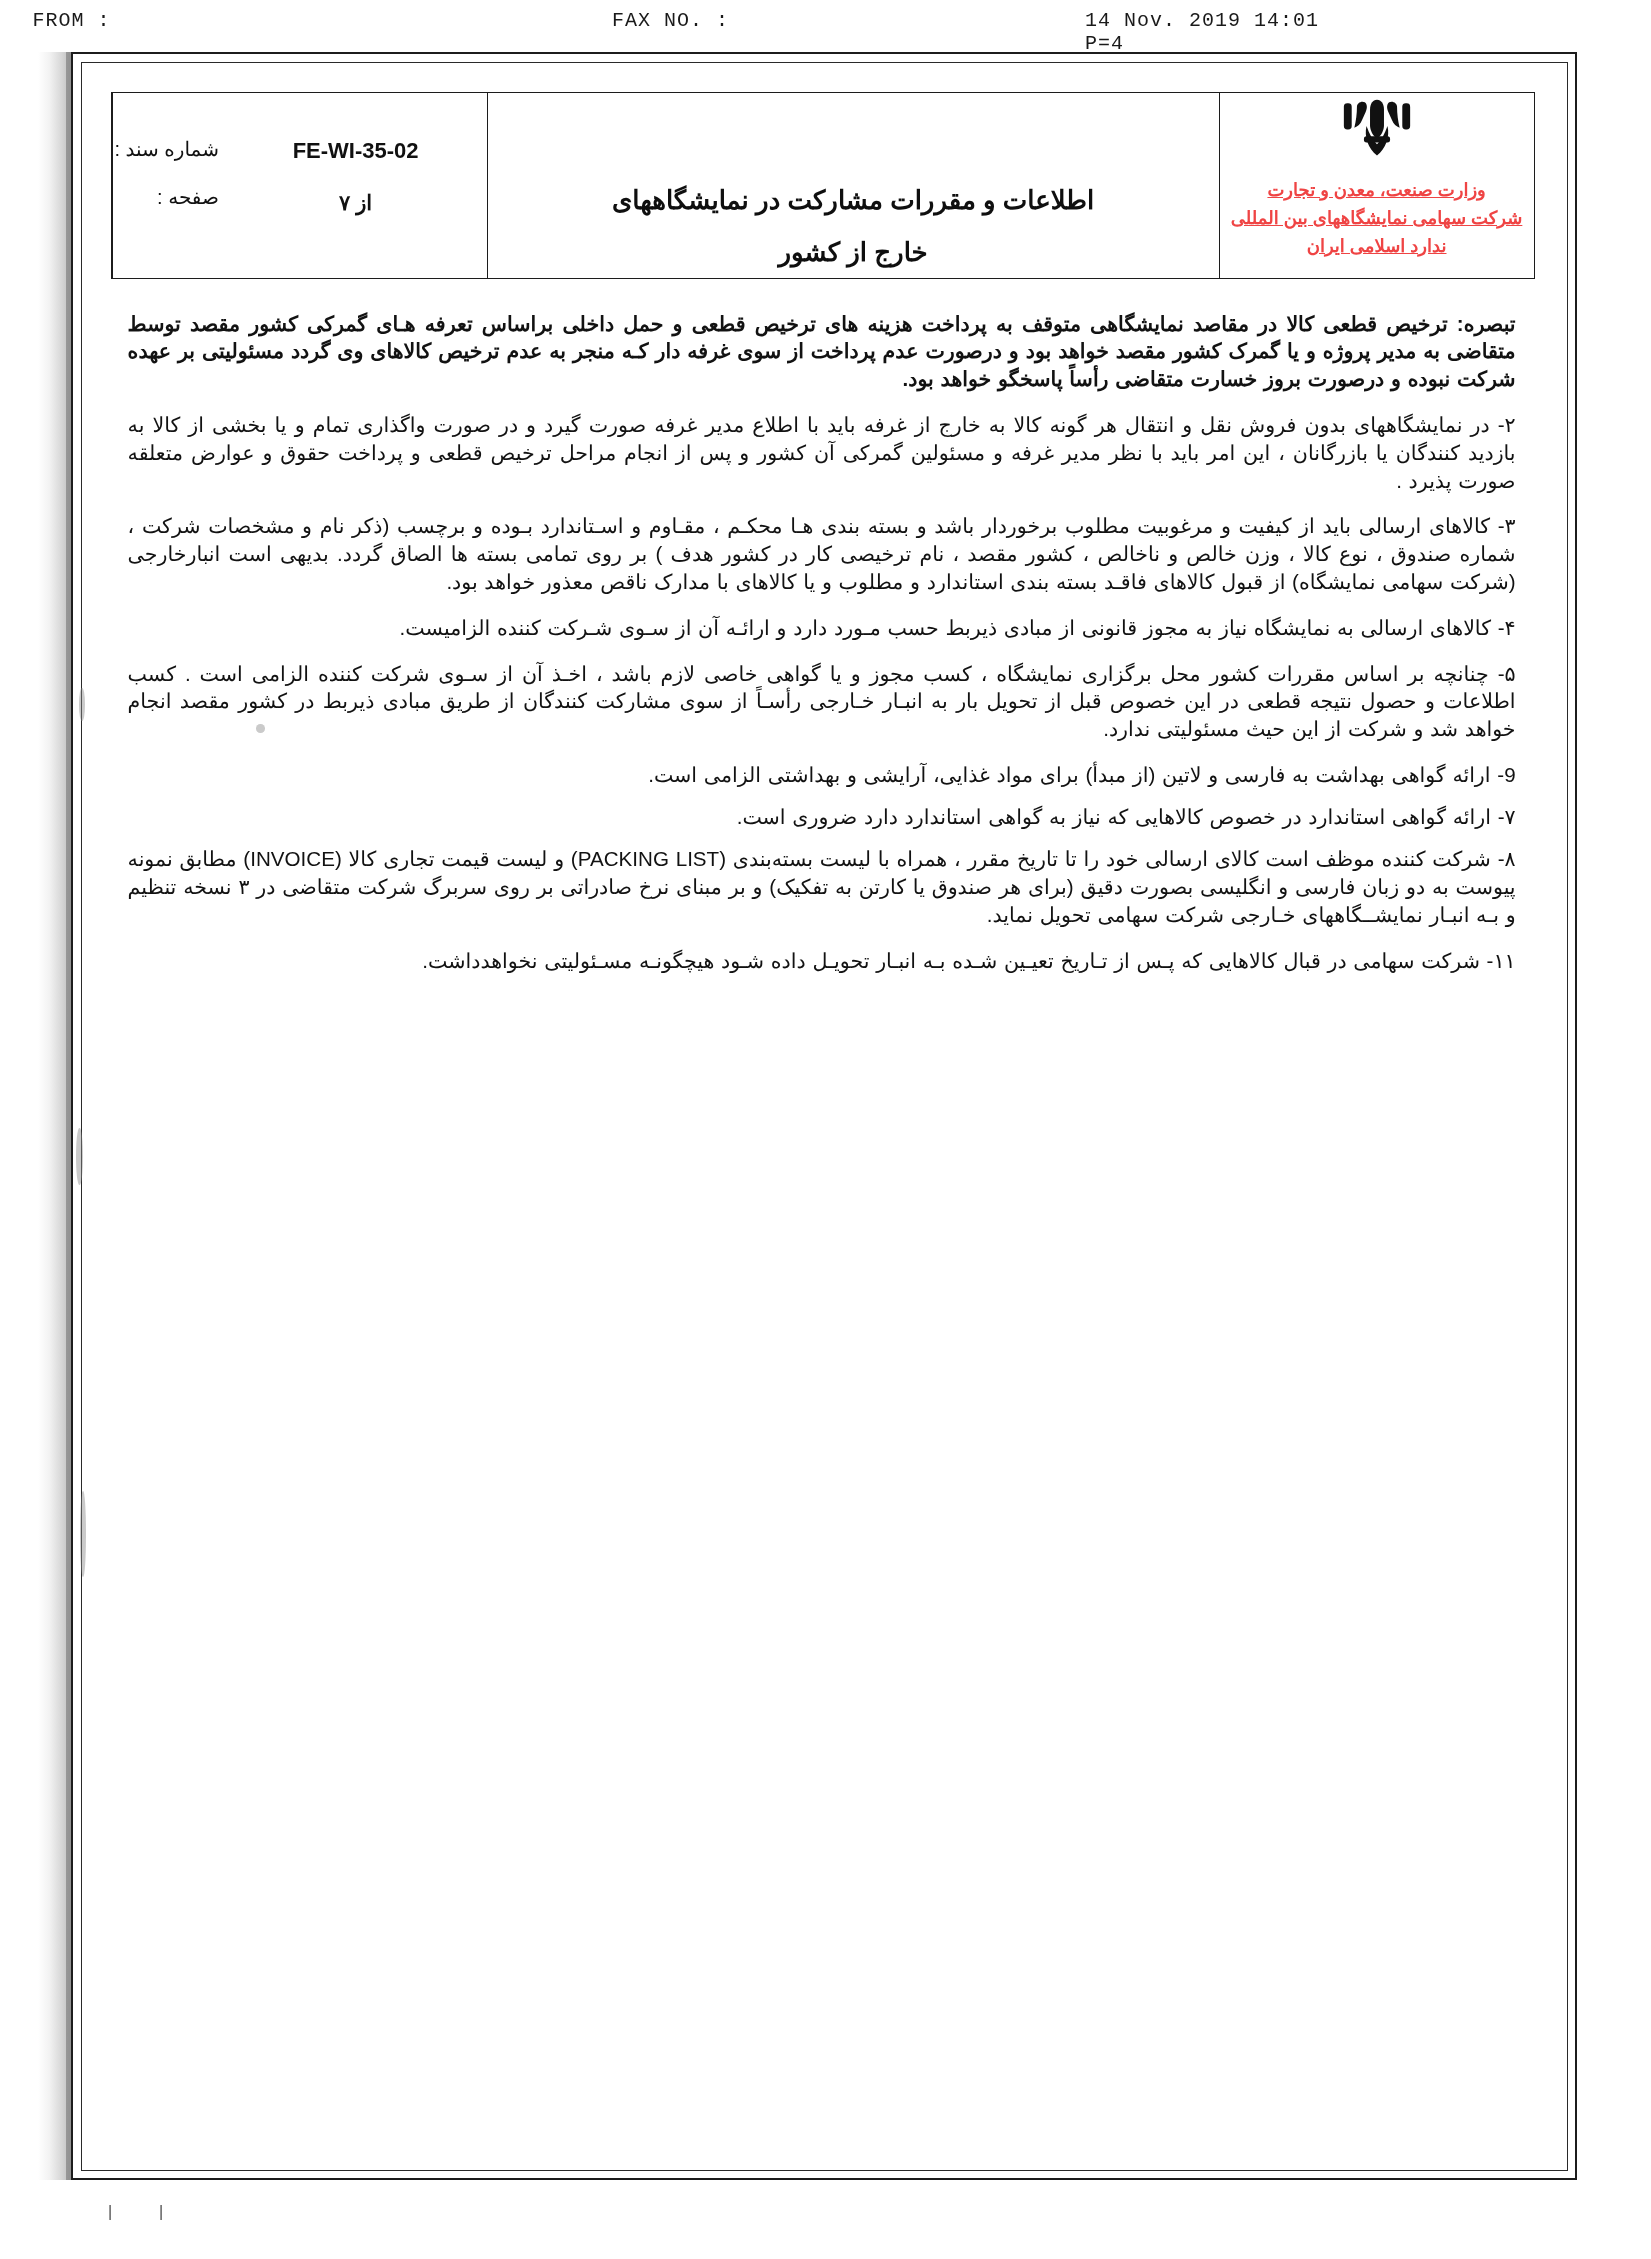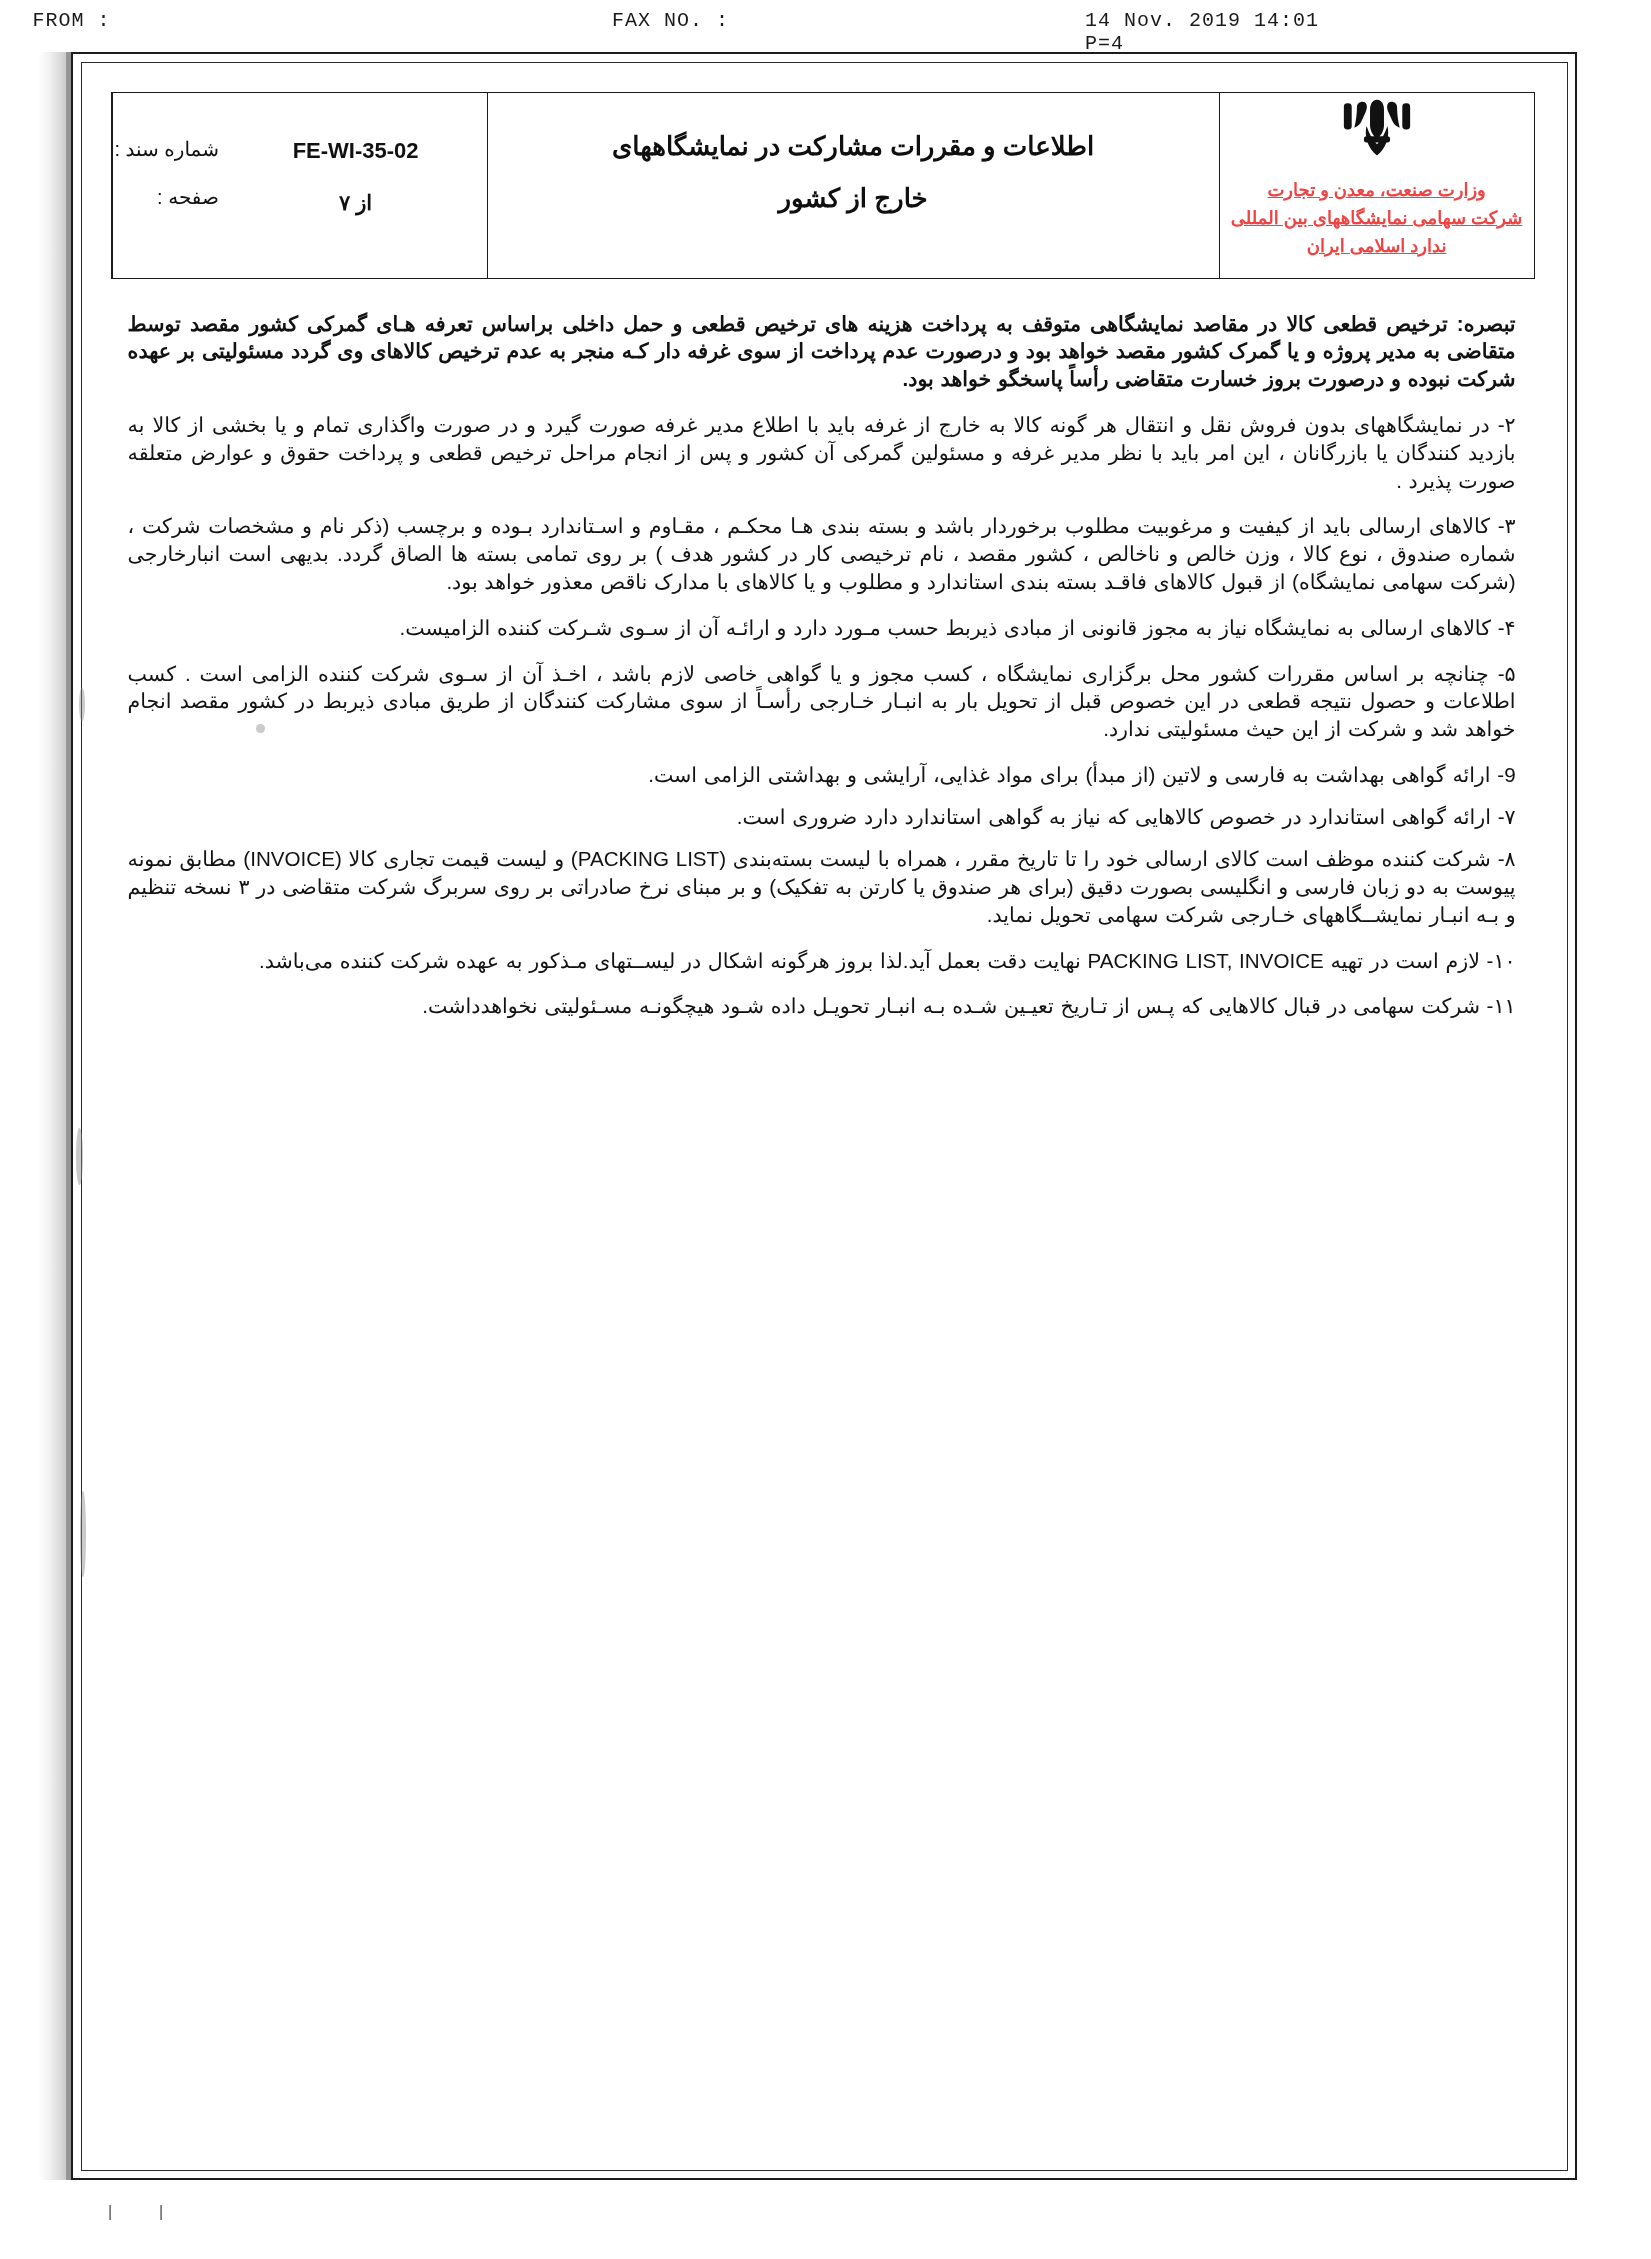--- a/index.html
+++ b/index.html
@@ -104,21 +104,21 @@
     line-height: 1.55;
     font-weight: bold;
     color: #ef4444;
     text-decoration: underline;
   }
   .tb-title {
     flex: 1;
     border-left: 1.9px solid #1c1c1c;
     box-sizing: border-box;
     display: flex;
-    align-items: flex-start;
+    align-items: flex-end;
     justify-content: center;
     padding: 27px 19px 0 19px;
   }
   .doc-title {
     font-size: 26px;
     font-weight: bold;
     line-height: 2.0;
     text-align: center;
     color: #0f0f0f;
   }
@@ -249,21 +249,20 @@
 
     <div class="body">
       <p class="para bold">تبصره: ترخیص قطعی کالا در مقاصد نمایشگاهی متوقف به پرداخت هزینه های ترخیص قطعی و حمل داخلی براساس تعرفه هـای گمرکی کشور مقصد توسط متقاضی به مدیر پروژه و یا گمرک کشور مقصد خواهد بود و درصورت عدم پرداخت از سوی غرفه دار کـه منجر به عدم ترخیص کالاهای وی گردد مسئولیتی بر عهده شرکت نبوده و درصورت بروز خسارت متقاضی رأساً پاسخگو خواهد بود.</p>
       <p class="para">۲- در نمایشگاههای بدون فروش نقل و انتقال هر گونه کالا به خارج از غرفه باید با اطلاع مدیر غرفه صورت گیرد و در صورت واگذاری تمام و یا بخشی از کالا به بازدید کنندگان یا بازرگانان ، این امر باید با نظر مدیر غرفه و مسئولین گمرکی آن کشور و پس از انجام مراحل ترخیص قطعی و پرداخت حقوق و عوارض متعلقه صورت پذیرد .</p>
       <p class="para">۳- کالاهای ارسالی باید از کیفیت و مرغوبیت مطلوب برخوردار باشد و بسته بندی هـا محکـم ، مقـاوم و اسـتاندارد بـوده و برچسب (ذکر نام و مشخصات شرکت ، شماره صندوق ، نوع کالا ، وزن خالص و ناخالص ، کشور مقصد ، نام ترخیصی کار در کشور هدف ) بر روی تمامی بسته ها الصاق گردد. بدیهی است انبارخارجی (شرکت سهامی نمایشگاه) از قبول کالاهای فاقـد بسته بندی استاندارد و مطلوب و یا کالاهای با مدارک ناقص معذور خواهد بود.</p>
       <p class="para">۴- کالاهای ارسالی به نمایشگاه نیاز به مجوز قانونی از مبادی ذیربط حسب مـورد دارد و ارائـه آن از سـوی شـرکت کننده الزامیست.</p>
       <p class="para">۵- چنانچه بر اساس مقررات کشور محل برگزاری نمایشگاه ، کسب مجوز و یا گواهی خاصی لازم باشد ، اخـذ آن از سـوی شرکت کننده الزامی است . کسب اطلاعات و حصول نتیجه قطعی در این خصوص قبل از تحویل بار به انبـار خـارجی رأسـاً از سوی مشارکت کنندگان از طریق مبادی ذیربط در کشور مقصد انجام خواهد شد و شرکت از این حیث مسئولیتی ندارد.</p>
       <p class="para tight">9- ارائه گواهی بهداشت به فارسی و لاتین  (از مبدأ) برای مواد غذایی، آرایشی و بهداشتی الزامی است.</p>
       <p class="para tight">۷- ارائه گواهی استاندارد در خصوص کالاهایی که نیاز به گواهی استاندارد دارد ضروری است.</p>
       <p class="para">۸- شرکت کننده موظف است کالای ارسالی خود را  تا تاریخ مقرر ، همراه با لیست بسته‌بندی (PACKING LIST) و لیست قیمت تجاری کالا (INVOICE) مطابق نمونه پیوست  به دو زبان فارسی و انگلیسی بصورت دقیق (برای هر صندوق یا کارتن به تفکیک) و بر مبنای نرخ صادراتی بر روی سربرگ شرکت متقاضی در ۳ نسخه تنظیم و بـه انبـار نمایشــگاههای خـارجی شرکت سهامی تحویل نماید.</p>
-      <p class="para">۱۰- لازم است در تهیه PACKING LIST, INVOICE نهایت دقت بعمل آید.لذا بروز هرگونه اشکال در لیســتهای مـذکور به عهده شرکت کننده می‌باشد.</p>
       <p class="para">۱۱- شرکت سهامی در قبال کالاهایی که پـس از تـاریخ تعیـین شـده بـه انبـار تحویـل داده شـود هیچگونـه مسـئولیتی نخواهدداشت.</p>
     </div>
 
   </div>
 </div>
 
 <div class="speck" style="left:79px; top:688px;  width:5.7px;  height:32.5px;"></div>
 <div class="speck" style="left:76px; top:1128px; width:6.7px;  height:57px;"></div>
 <div class="speck" style="left:80px; top:1491px; width:5.7px;  height:86px;"></div>
 <div class="speck" style="left:256px;top:724px;  width:8.6px;  height:8.6px;"></div>

